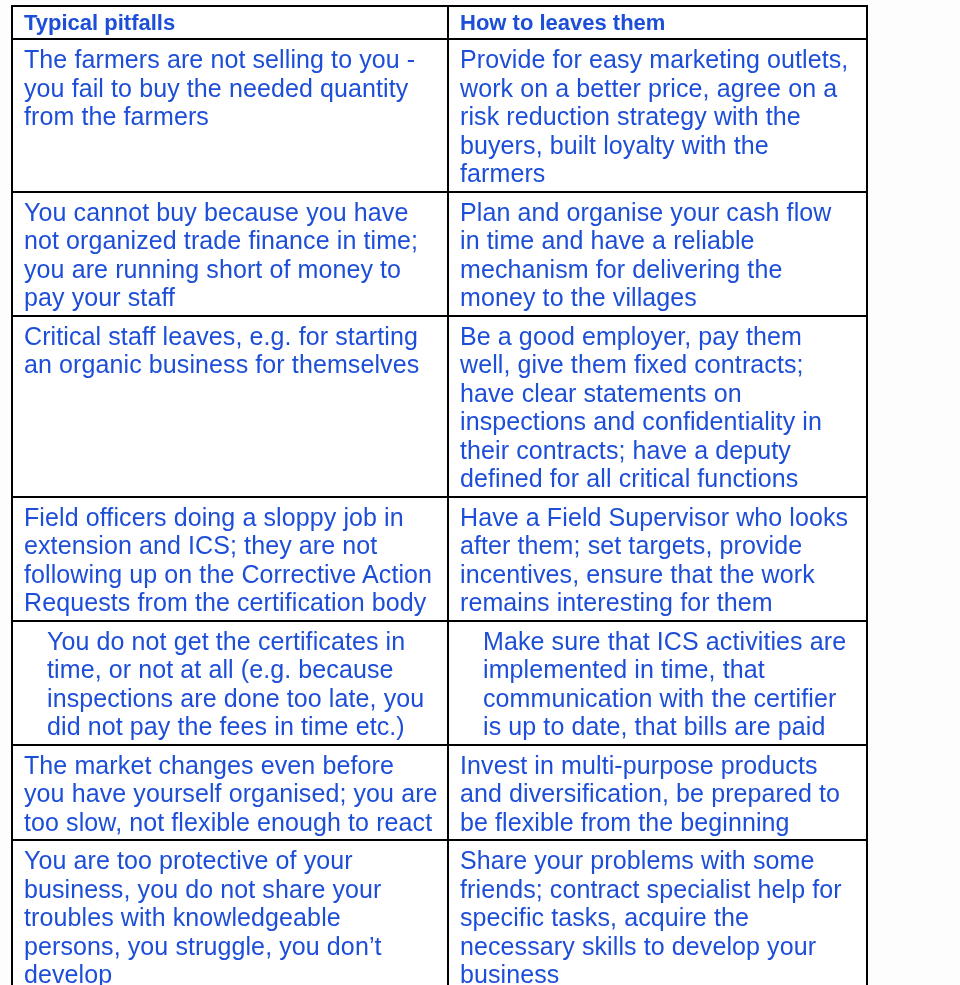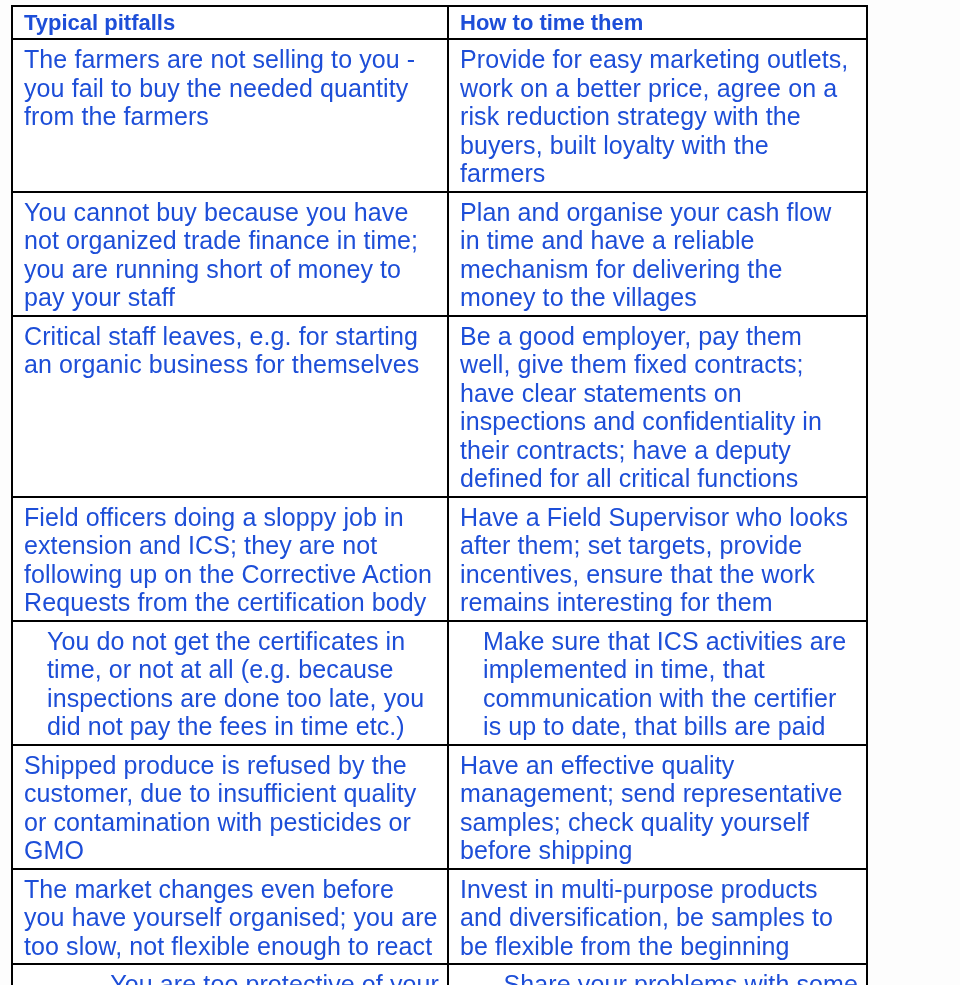--- a/index.html
+++ b/index.html
@@ -62,21 +62,21 @@
 
 <div class="page">
   <table class="pitfalls">
     <colgroup>
       <col class="c-left">
       <col class="c-right">
     </colgroup>
     <thead>
       <tr>
         <th>Typical pitfalls</th>
-        <th>How to time them</th>
+        <th>How to leaves them</th>
       </tr>
     </thead>
     <tbody>
       <tr>
         <td>The farmers are not selling to you - you fail to buy the needed quantity from the farmers</td>
         <td>Provide for easy marketing outlets, work on a better price, agree on a risk reduction strategy with the buyers, built loyalty with the farmers</td>
       </tr>
       <tr>
         <td>You cannot buy because you have not organized trade finance in time; you are running short of money to pay your staff</td>
         <td>Plan and organise your cash flow in time and have a reliable mechanism for delivering the money to the villages</td>
@@ -87,26 +87,22 @@
       </tr>
       <tr>
         <td>Field officers doing a sloppy job in extension and ICS; they are not following up on the Corrective Action Requests from the certification body</td>
         <td>Have a Field Supervisor who looks after them; set targets, provide incentives, ensure that the work remains interesting for them</td>
       </tr>
       <tr>
         <td>You do not get the certificates in time, or not at all (e.g. because inspections are done too late, you did not pay the fees in time etc.)</td>
         <td>Make sure that ICS activities are implemented in time, that communication with the certifier is up to date, that bills are paid</td>
       </tr>
       <tr>
-        <td>Shipped produce is refused by the customer, due to insufficient quality or contamination with pesticides or GMO</td>
-        <td>Have an effective quality management; send representative samples; check quality yourself before shipping</td>
-      </tr>
-      <tr>
         <td>The market changes even before you have yourself organised; you are too slow, not flexible enough to react</td>
-        <td>Invest in multi-purpose products and diversification, be samples to be flexible from the beginning</td>
+        <td>Invest in multi-purpose products and diversification, be prepared to be flexible from the beginning</td>
       </tr>
       <tr>
         <td>You are too protective of your business, you do not share your troubles with knowledgeable persons, you struggle, you don’t develop</td>
         <td>Share your problems with some friends; contract specialist help for specific tasks, acquire the necessary skills to develop your business</td>
       </tr>
     </tbody>
   </table>
 </div>
 
 </body></html>

